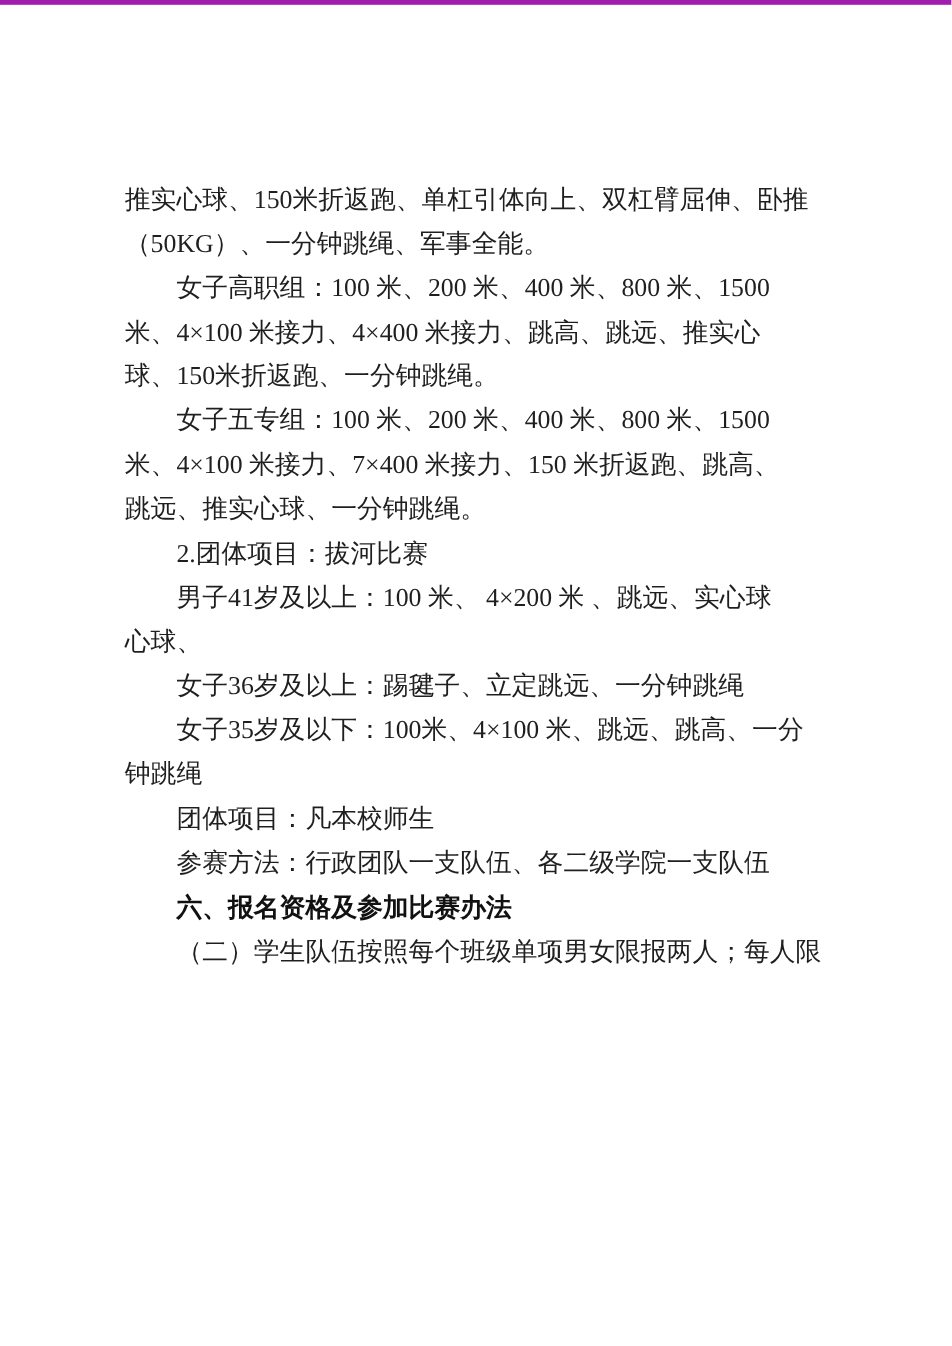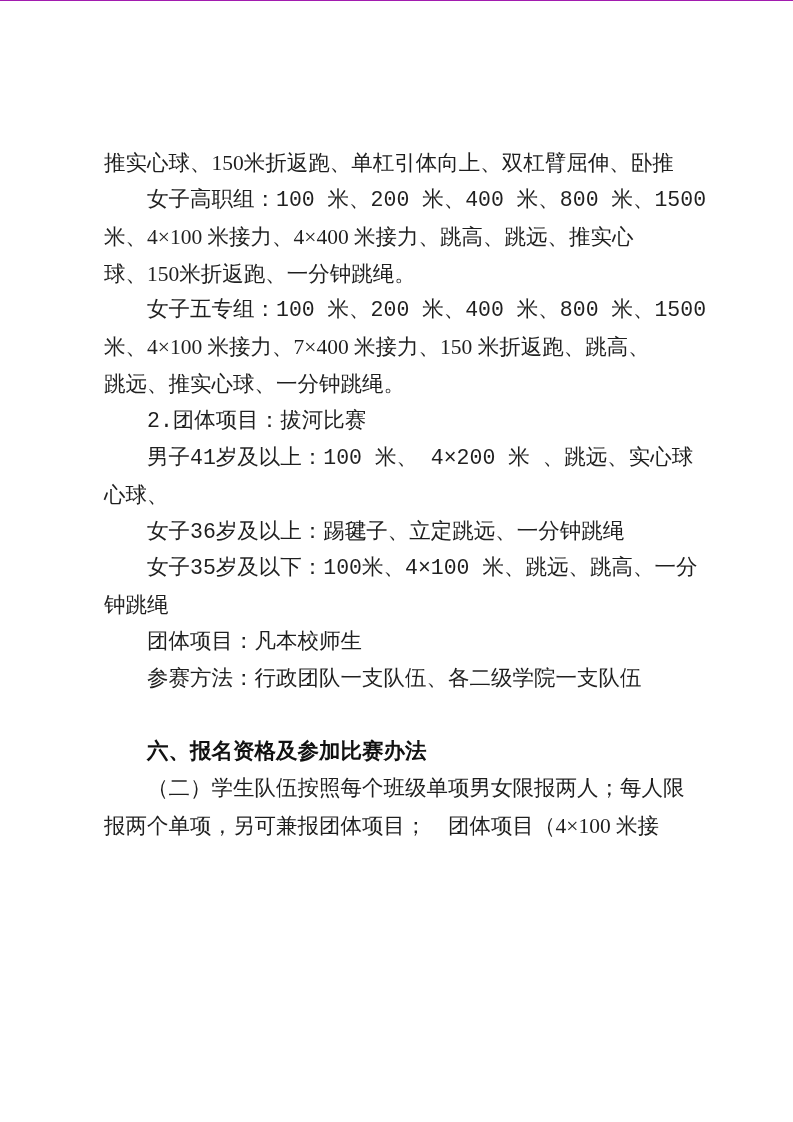--- a/index.html
+++ b/index.html
@@ -8,63 +8,61 @@
     padding: 0;
     background: #ffffff;
   }
   .page {
     position: relative;
     width: 793px;
     height: 1122px;
     background: #ffffff;
     overflow: hidden;
     box-sizing: border-box;
-    border-top: 1px solid #a21caf;
+    border-top: 4px solid #a21caf;
   }
   .content {
     position: absolute;
     left: 104px;
     top: 144px;
     width: 600px;
   }
   .line {
     font-family: "Liberation Serif", "DejaVu Serif", serif;
     font-size: 21.5px;
     line-height: 36.86px;
     color: #1f1f1f;
     white-space: pre;
     font-weight: 400;
   }
   .indent {
     text-indent: 43px; 
-    font-family: Liberation Mono, monospace;
   }
   .bold {
     font-weight: 700;
     color: #111111;
-    margin-top: 36px;
   }
 </style>
 </head>
 <body>
 
 <div class="page">
   <div class="content">
     <div class="line">推实心球、150米折返跑、单杠引体向上、双杠臂屈伸、卧推</div>
+    <div class="line">（50KG）、一分钟跳绳、军事全能。</div>
     <div class="line indent">女子高职组：100 米、200 米、400 米、800 米、1500</div>
     <div class="line">米、4×100 米接力、4×400 米接力、跳高、跳远、推实心</div>
     <div class="line">球、150米折返跑、一分钟跳绳。</div>
     <div class="line indent">女子五专组：100 米、200 米、400 米、800 米、1500</div>
     <div class="line">米、4×100 米接力、7×400 米接力、150 米折返跑、跳高、</div>
     <div class="line">跳远、推实心球、一分钟跳绳。</div>
     <div class="line indent">2.团体项目：拔河比赛</div>
     <div class="line indent">男子41岁及以上：100 米、 4×200 米 、跳远、实心球</div>
     <div class="line">心球、</div>
     <div class="line indent">女子36岁及以上：踢毽子、立定跳远、一分钟跳绳</div>
     <div class="line indent">女子35岁及以下：100米、4×100 米、跳远、跳高、一分</div>
     <div class="line">钟跳绳</div>
     <div class="line indent">团体项目：凡本校师生</div>
     <div class="line indent">参赛方法：行政团队一支队伍、各二级学院一支队伍</div>
     <div class="line indent bold">六、报名资格及参加比赛办法</div>
     <div class="line indent">（二）学生队伍按照每个班级单项男女限报两人；每人限</div>
-    <div class="line">报两个单项，另可兼报团体项目；　团体项目（4×100 米接</div>
   </div>
 </div>
 
 </body></html>

